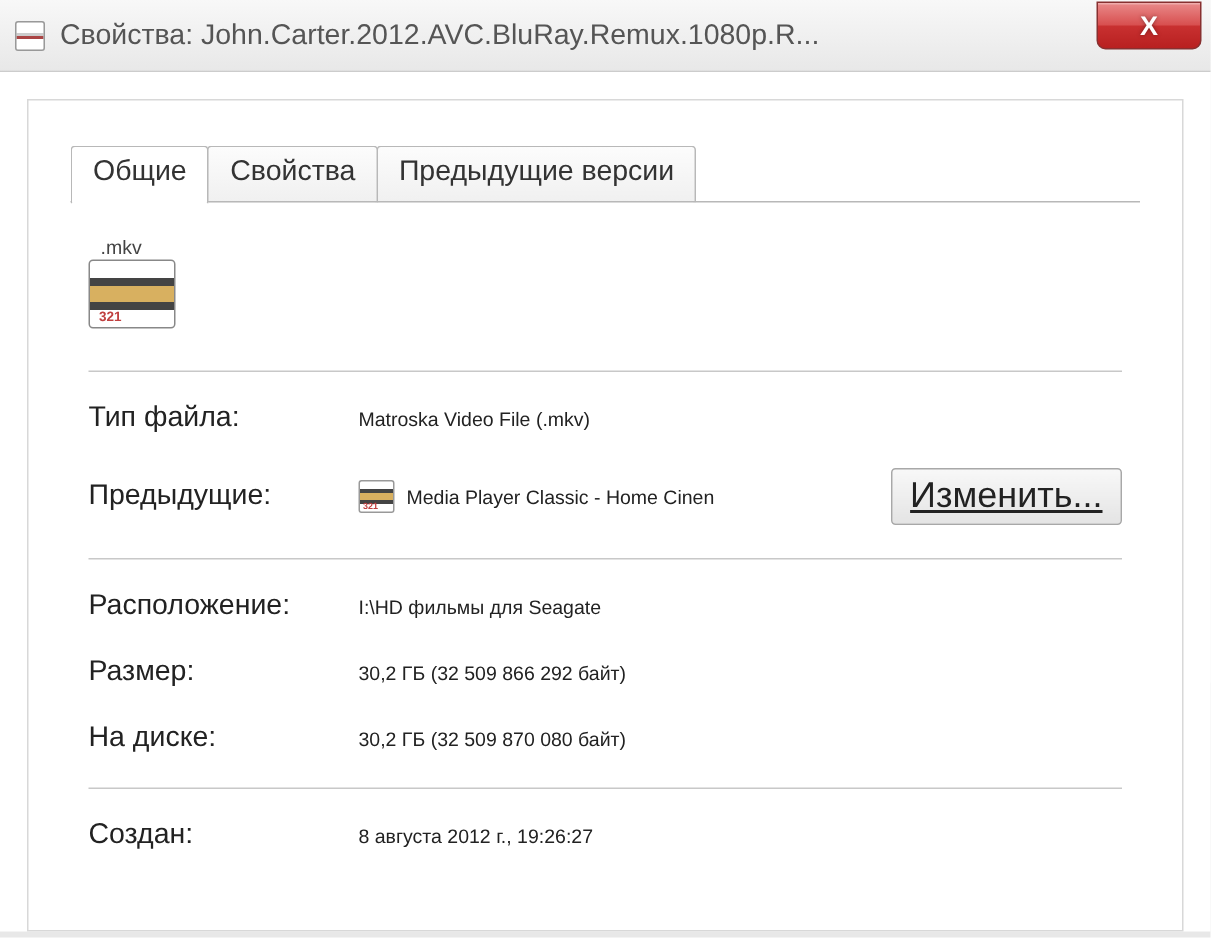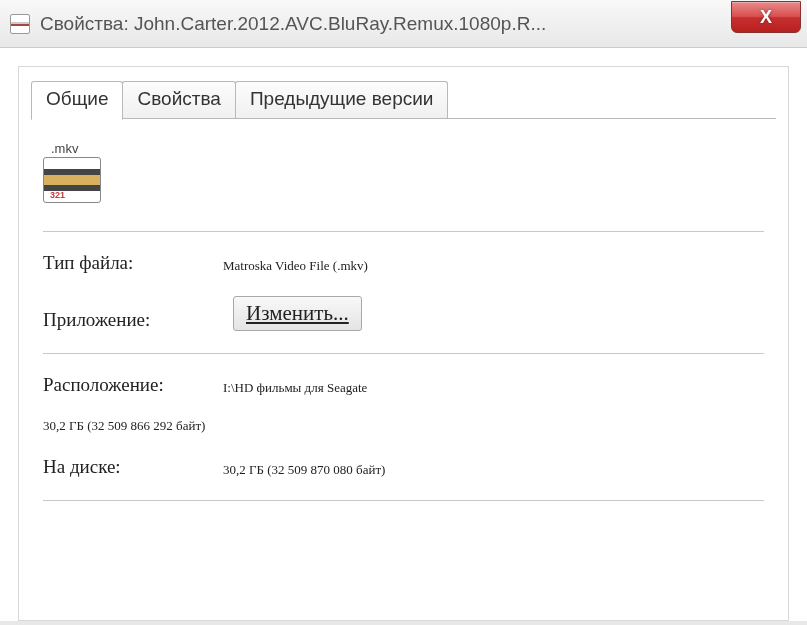--- a/index.html
+++ b/index.html
@@ -63,21 +63,21 @@
       box-shadow: inset 0 1px 0 rgba(255,255,255,0.3);
       cursor: pointer;
     }
     .client {
       padding: 18px 18px 0 18px;
       background: #fff;
     }
     .dialog-body {
       border: 1px solid #d8d8d8;
       background: #fff;
-      padding: 0;
+      padding: 16px;
       height: 555px;
       position: relative;
     }
     .tabs {
       display: flex;
       padding: 14px 0 0 12px;
       gap: 0;
       position: relative;
     }
     .tab {
@@ -163,23 +163,22 @@
       font-family: inherit;
       outline: none;
     }
     .sep {
       border: none;
       border-top: 1px solid #c8c8c8;
       margin: 4px 0 20px 0;
     }
     .row {
       display: flex;
-      align-items: flex-end;
+      align-items: center;
       margin-bottom: 22px;
-      font-family: Liberation Serif, serif;
     }
     .label {
       width: 180px;
       font-size: 19px;
       color: #222;
     }
     .value {
       font-size: 13px;
       color: #222;
       flex: 1;
@@ -208,21 +207,21 @@
       position: absolute;
       bottom: 0px;
       left: 2px;
       font-size: 6px;
       color: #c04040;
       font-weight: bold;
     }
     .change-btn {
       margin-left: 10px;
       padding: 4px 12px;
-      font-size: 21px;
+      font-size: 24px;
       color: #222;
       background: linear-gradient(to bottom, #f8f8f8, #e4e4e4);
       border: 1px solid #a8a8a8;
       border-radius: 3px;
       cursor: pointer;
       text-decoration: underline;
       font-family: inherit;
     }
   </style>
 </head>
@@ -258,40 +257,49 @@
         </div>
 
         <hr class="sep">
 
         <div class="row">
           <div class="label">Тип файла:</div>
           <div class="value">Matroska Video File (.mkv)</div>
         </div>
 
         <div class="row app-row">
-          <div class="label">Приложение:</div>
+          <div class="label">Предыдущие:</div>
+          <div class="value">
+            <div class="small-icon"></div>
+            <span>Media Player Classic - Home Cinen</span>
+          </div>
           <button class="change-btn">Изменить...</button>
         </div>
 
         <hr class="sep">
 
         <div class="row">
           <div class="label">Расположение:</div>
           <div class="value">I:\HD фильмы для Seagate</div>
         </div>
 
         <div class="row">
+          <div class="label">Размер:</div>
           <div class="value">30,2 ГБ (32 509 866 292 байт)</div>
         </div>
 
         <div class="row">
           <div class="label">На диске:</div>
           <div class="value">30,2 ГБ (32 509 870 080 байт)</div>
         </div>
 
         <hr class="sep">
 
+        <div class="row">
+          <div class="label">Создан:</div>
+          <div class="value">8 августа 2012 г., 19:26:27</div>
+        </div>
 
       </div>
     </div>
   </div>
 
 </div>
 
 </body></html>

